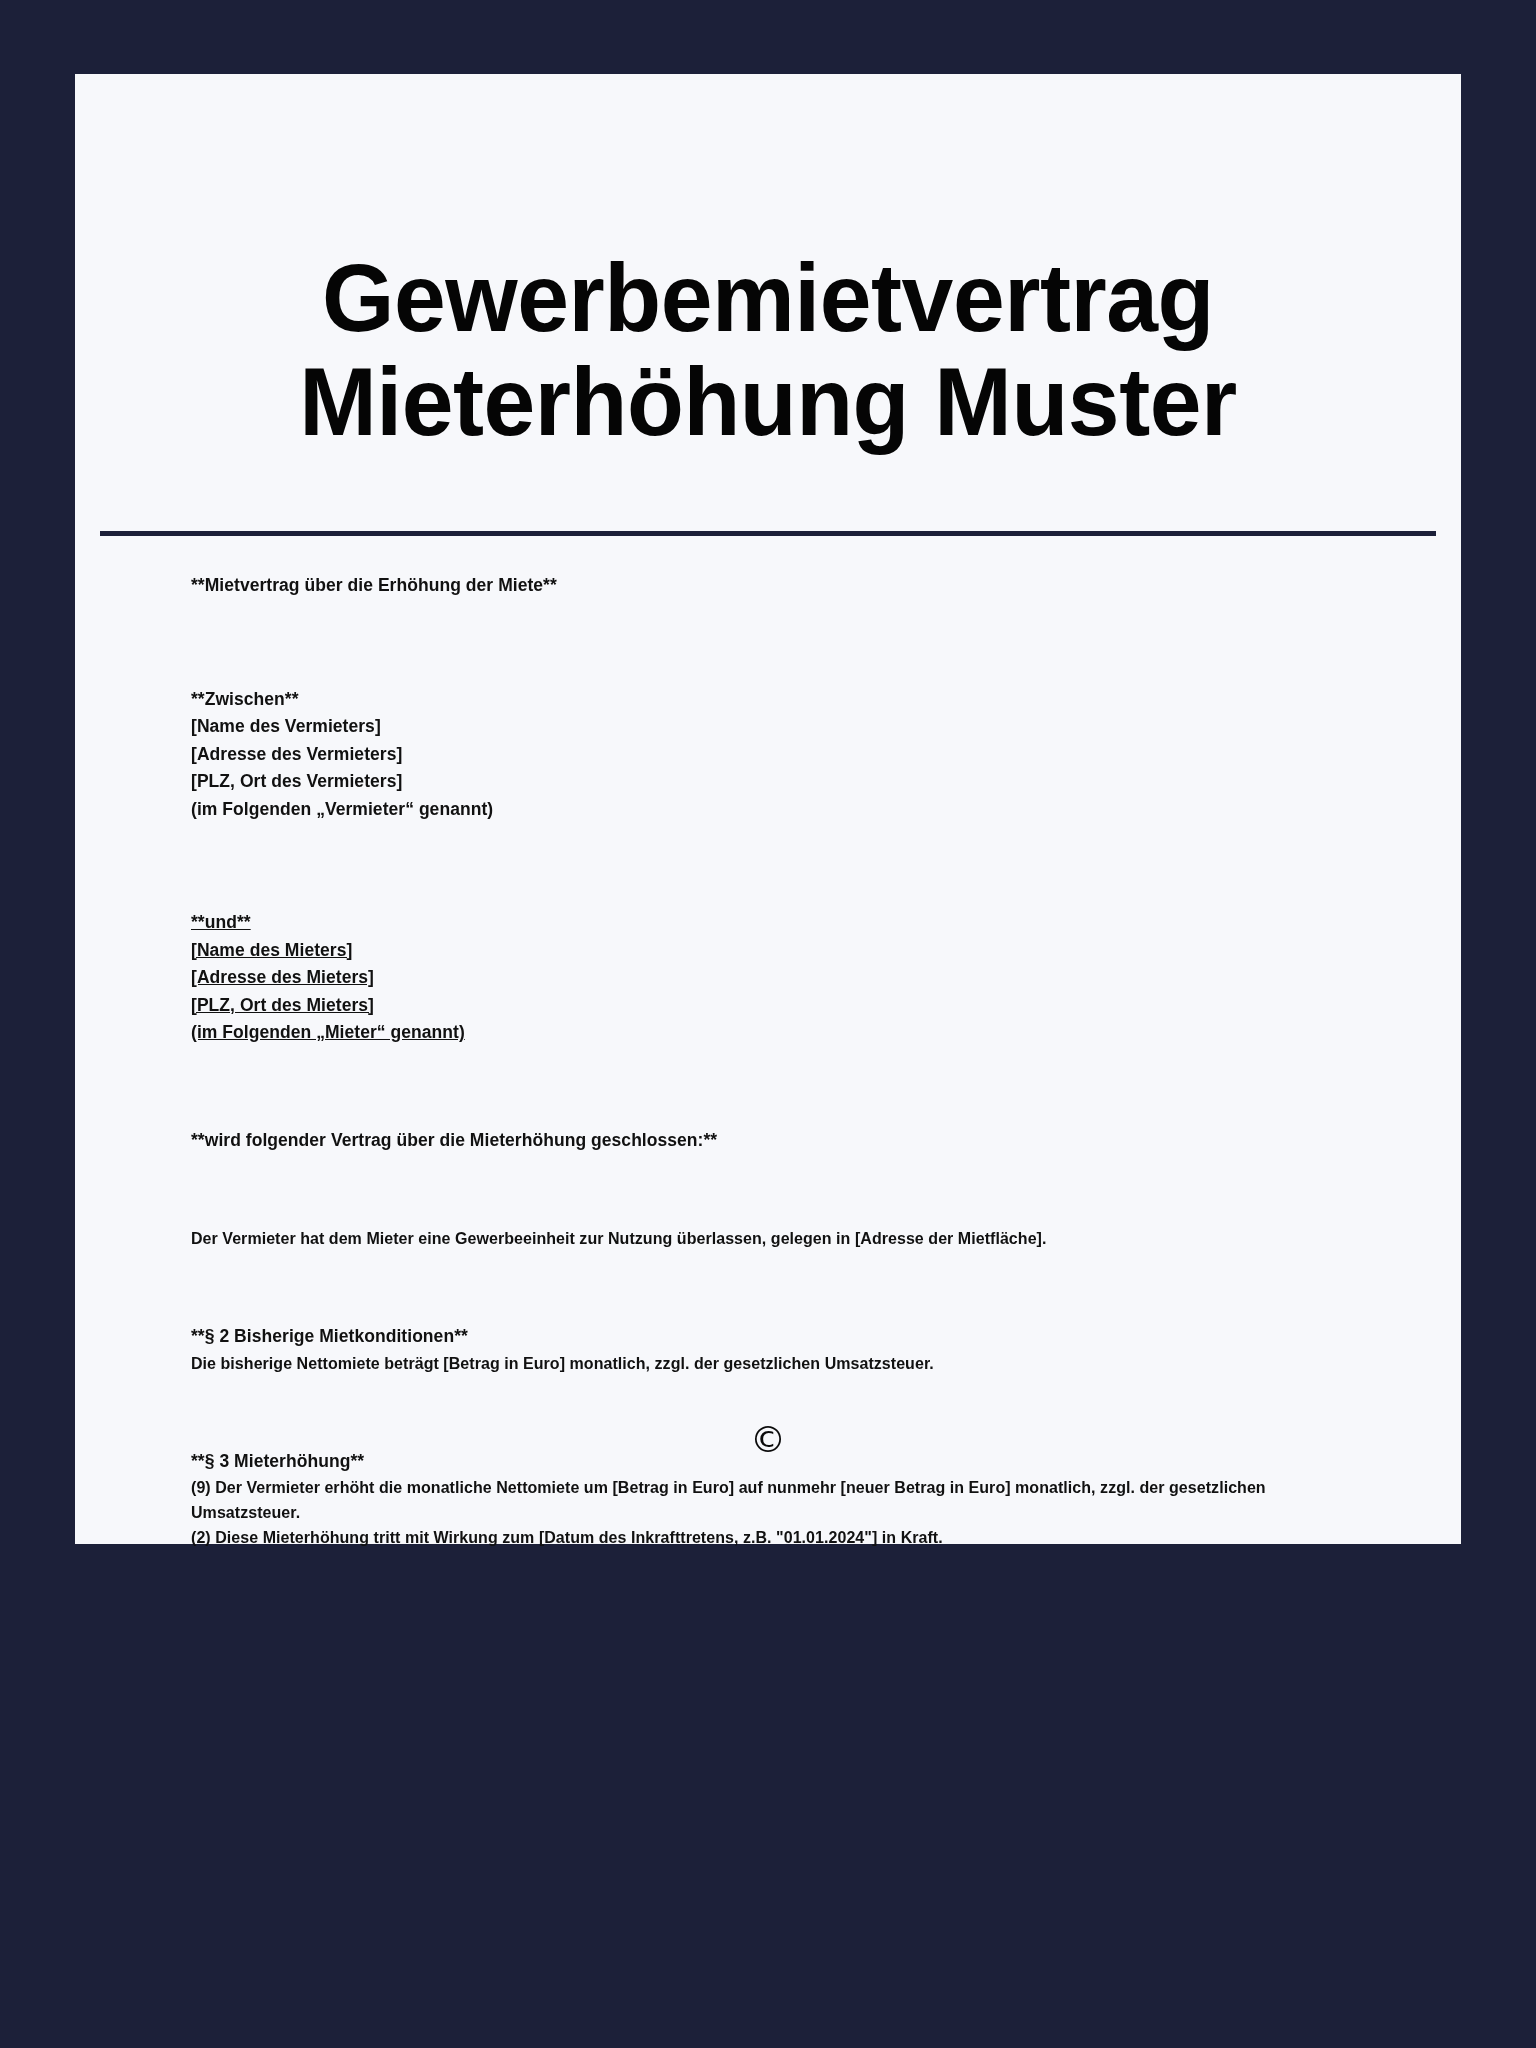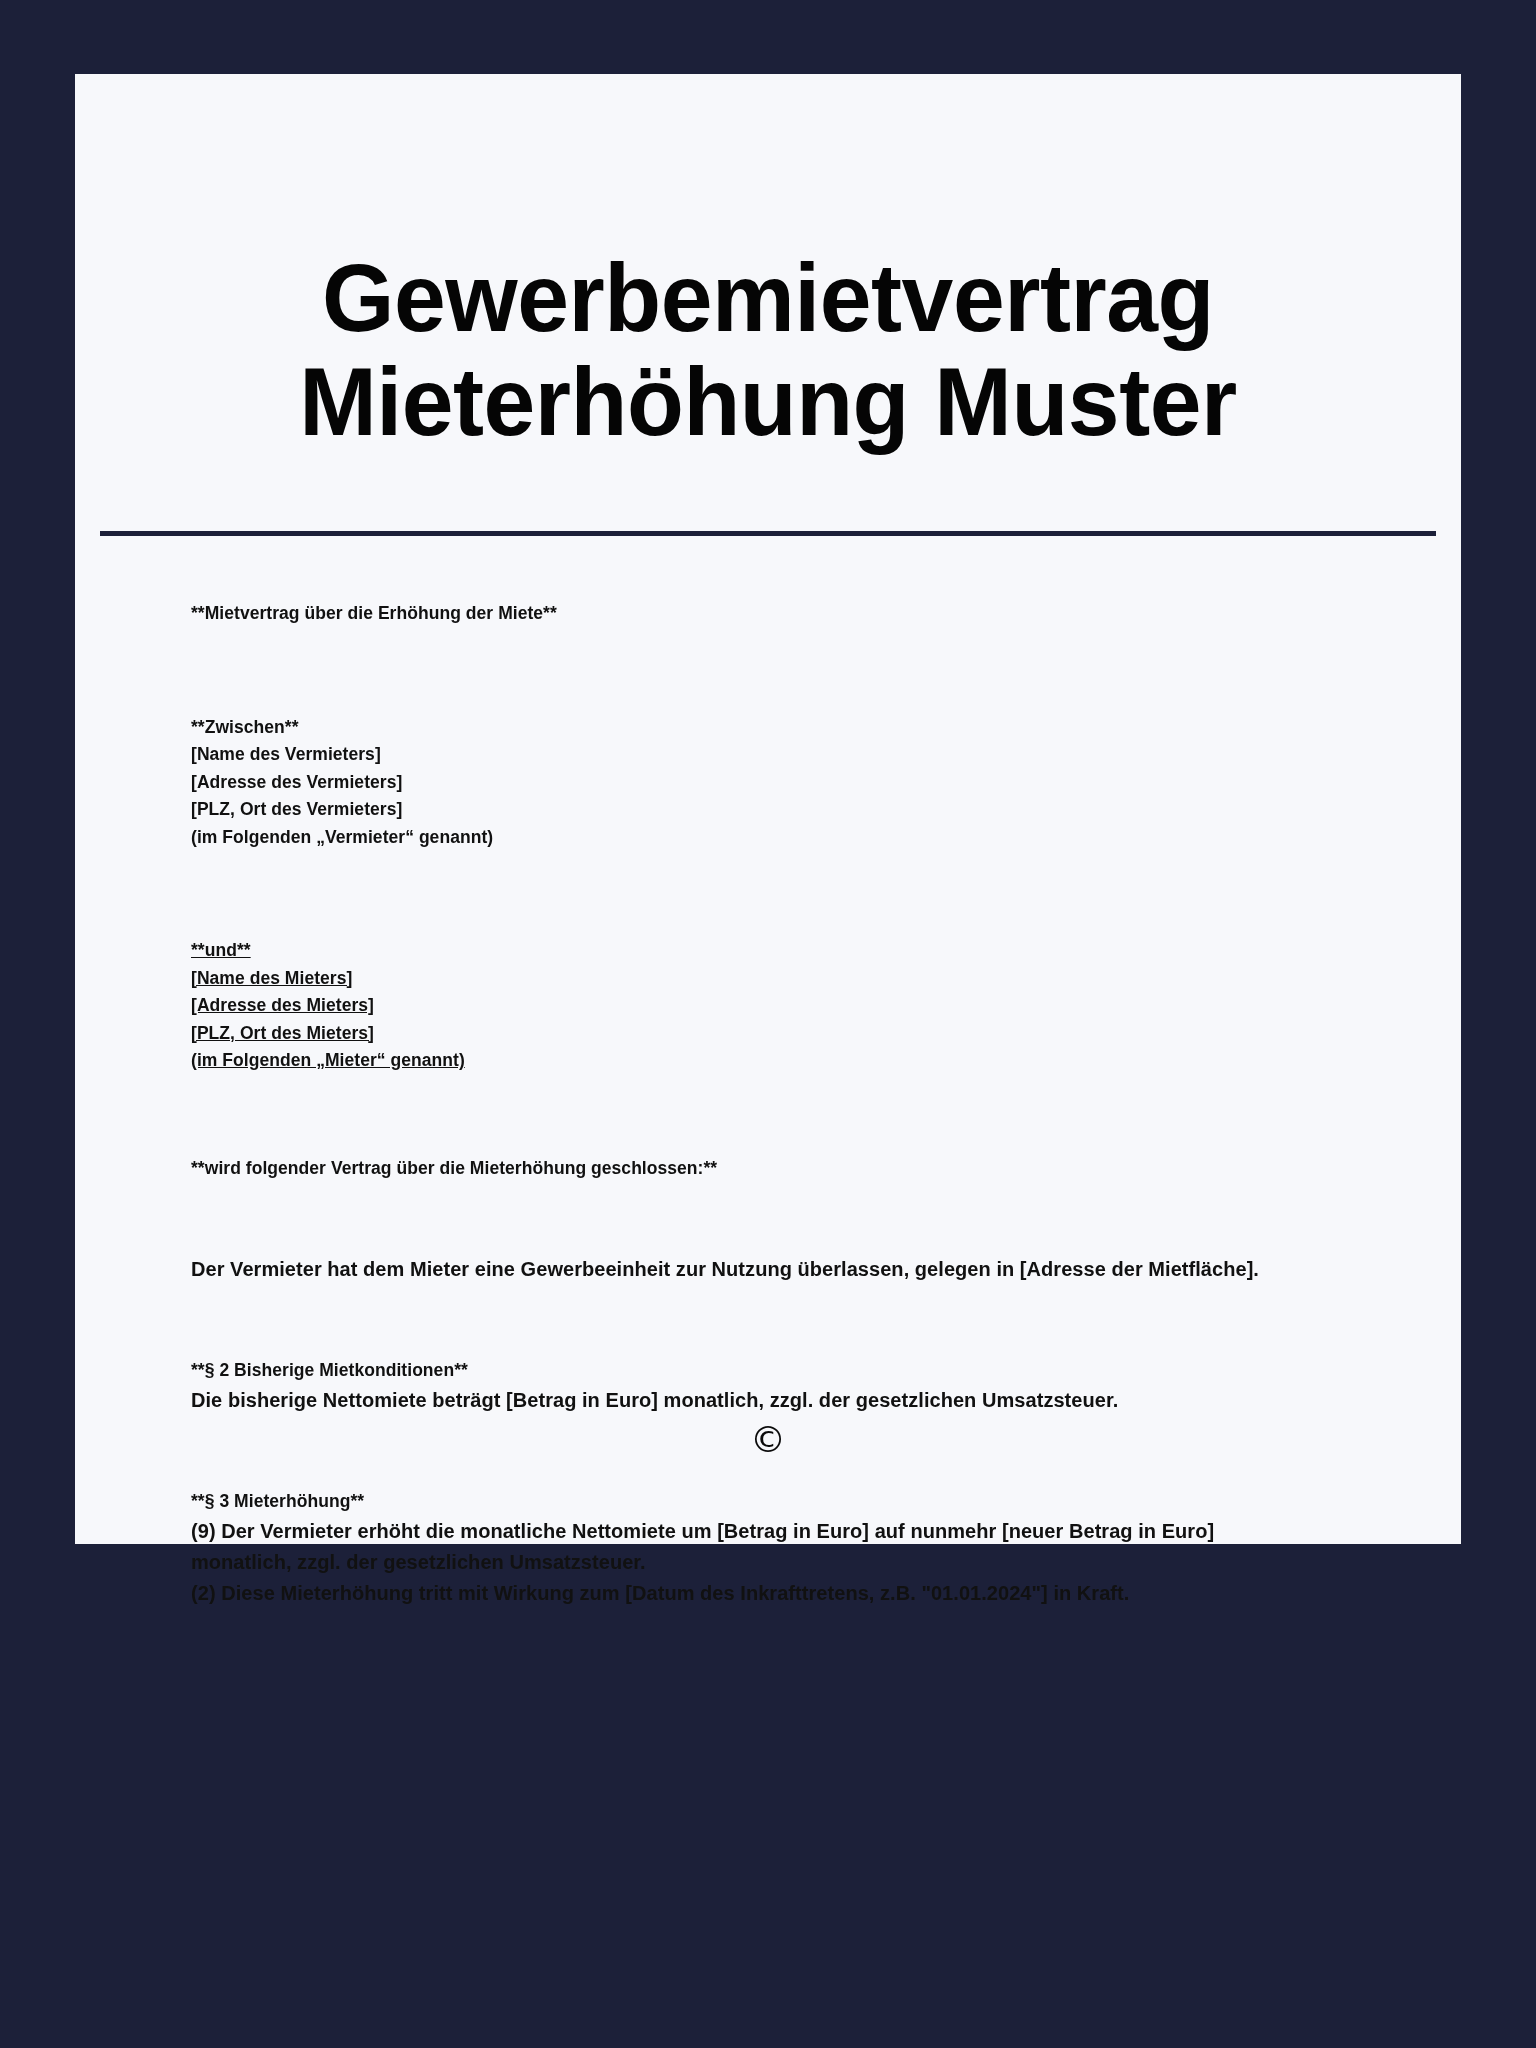--- a/index.html
+++ b/index.html
@@ -40,42 +40,42 @@
   }
 
   .title-rule {
     height: 5px;
     background: #1c2039;
     margin: 78px 25px 0 25px;
   }
 
   .doc-body {
     padding: 0 52px 0 116px;
-    margin-top: 64px;
+    margin-top: 36px;
   }
 
   .block {
     margin: 0 0 34px 0;
     font-weight: bold;
     font-size: 17.5px;
     line-height: 1.57;
     color: #111111;
     letter-spacing: 0.05px;
   }
 
   .block.gap-lg { margin-bottom: 72px; }
   .block.gap-xl { margin-bottom: 86px; }
   .block.gap-md { margin-bottom: 80px; text-decoration: underline; }
 
   .block .line { display: block; white-space: pre-wrap; }
 
   .para {
     margin: 0;
     font-weight: bold;
-    font-size: 20px;
+    font-size: 16px;
     line-height: 1.57;
     color: #111111;
     max-width: 1125px;
   }
 
   .footer-mark {
     position: absolute;
     left: 0;
     right: 0;
     bottom: 86px;

